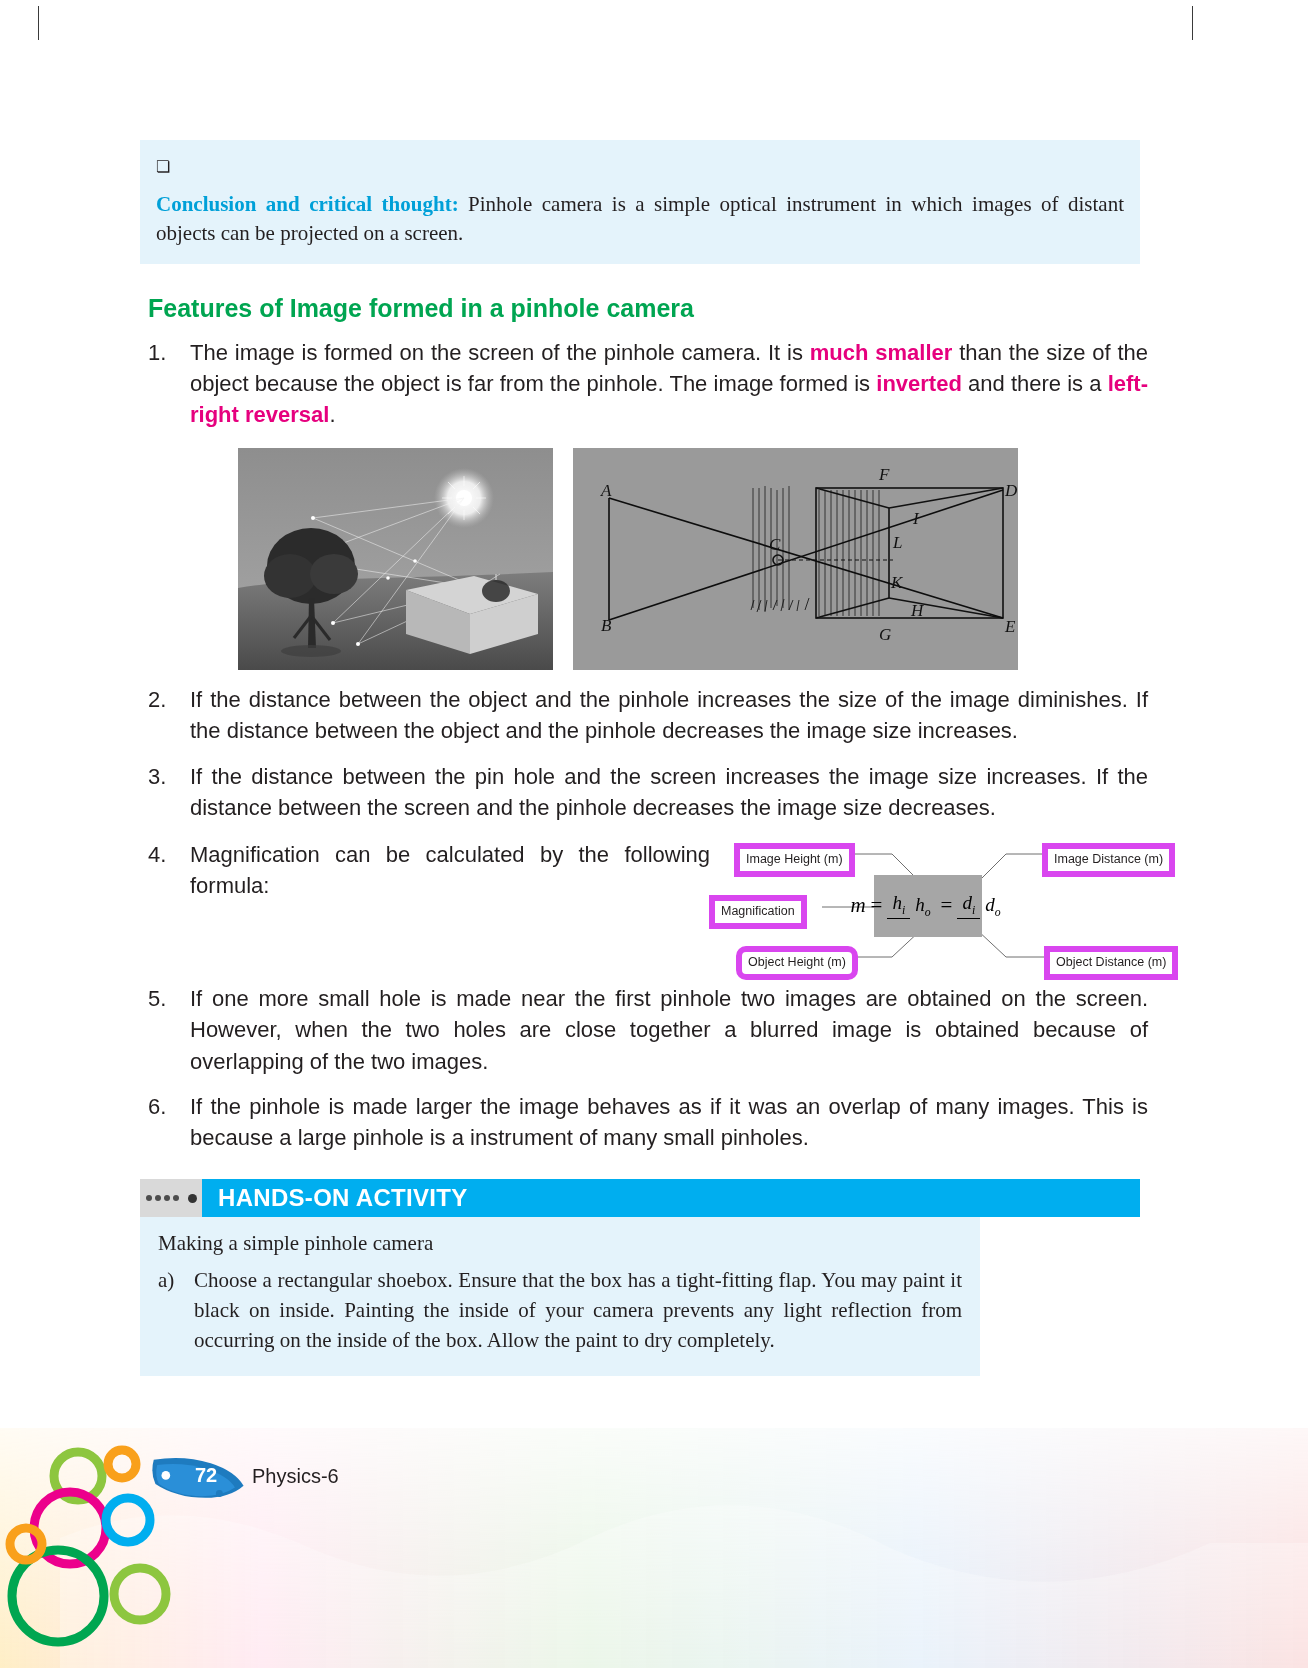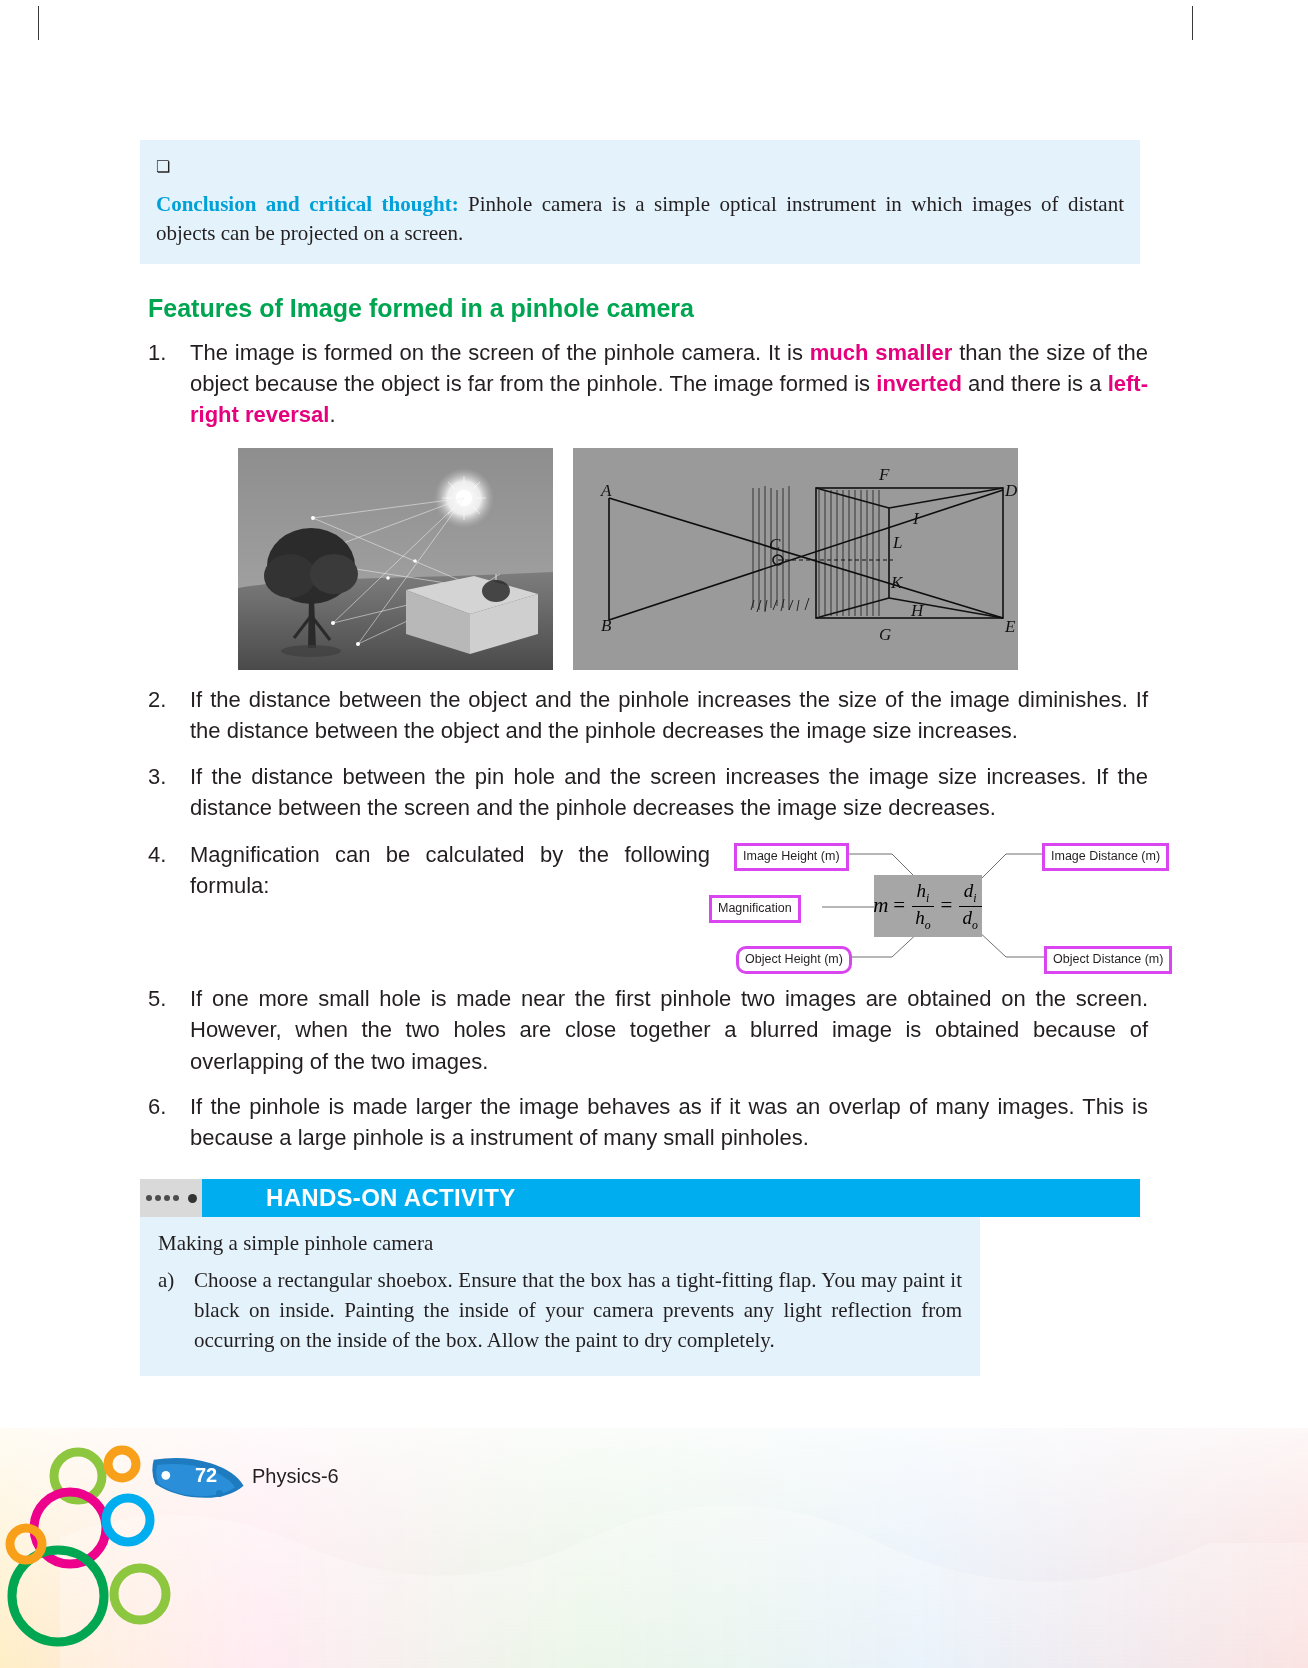--- a/index.html
+++ b/index.html
@@ -118,21 +118,21 @@
     position: relative;
     overflow: hidden;
   }
   .fig-photo { width: 315px; height: 222px; }
   .fig-diagram { width: 445px; height: 222px; }
 
   
   .photo-svg, .diagram-svg { display: block; }
   .lbl {
     position: absolute;
-    border: 3px solid #d946ef;
+    border: 6px solid #d946ef;
     background: #ffffff;
     font-size: 12.5px;
     color: #231f20;
     padding: 4px 6px;
     white-space: nowrap;
     line-height: 1.1;
   }
   .formula-core {
     position: absolute;
     background: #a6a6a6;
@@ -140,39 +140,38 @@
     font-family: "Liberation Serif", serif;
     font-style: italic;
     font-size: 21px;
     display: flex;
     align-items: center;
     justify-content: center;
     gap: 5px;
   }
   .frac {
     display: inline-flex;
-    flex-direction: column;
+    flex-direction: row;
     align-items: center;
     font-size: 19px;
     line-height: 1.05;
   }
   .frac .top { border-bottom: 1px solid #000; padding: 0 5px 1px 5px; }
   .frac .bot { padding: 1px 5px 0 5px; }
   sub.small { font-size: 0.62em; }
 
   
   .hoa-bar {
     margin-top: 26px;
     height: 38px;
     background: #00aeef;
     display: flex;
     align-items: center;
     width: 1000px;
     margin-left: -8px;
-    gap: 48px;
   }
   .hoa-icon-box {
     width: 62px;
     height: 38px;
     background: #d9d9d9;
     display: flex;
     align-items: center;
     justify-content: center;
     gap: 3px;
   }

